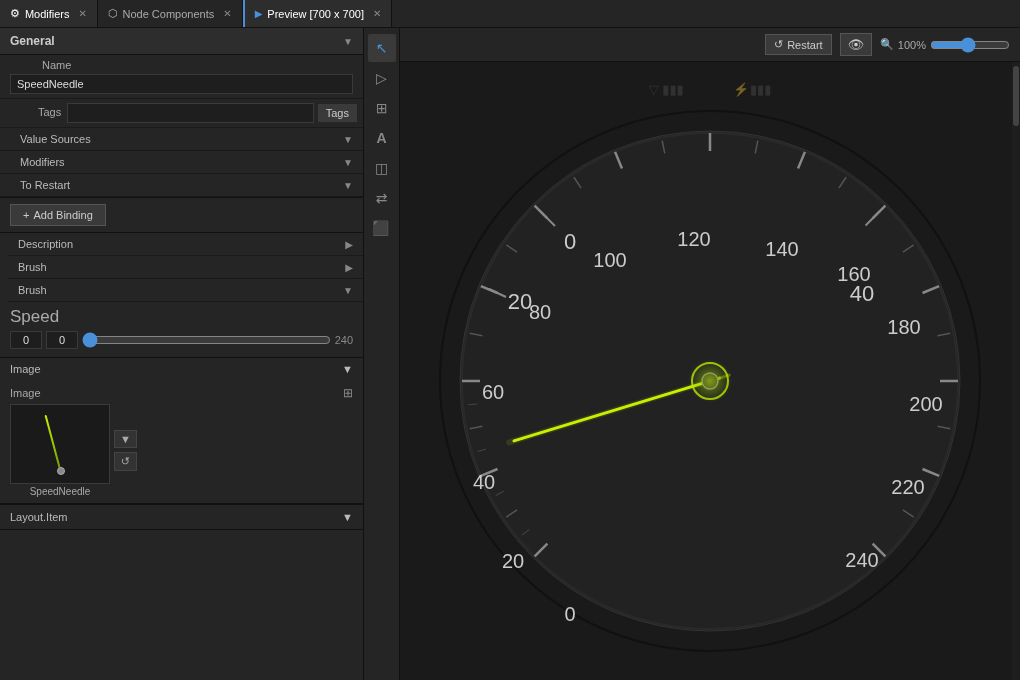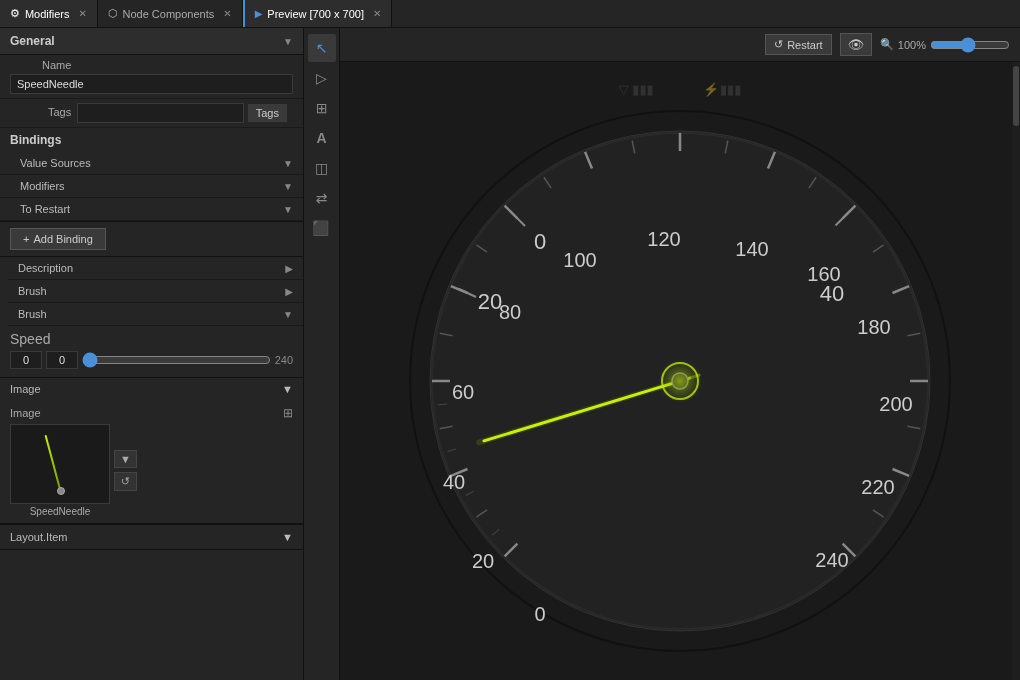--- a/index.html
+++ b/index.html
@@ -49,21 +49,21 @@
 
     
     .main-layout {
       display: flex;
       flex: 1;
       overflow: hidden;
     }
 
     
     .left-panel {
-      width: 304px;
+      width: 364px;
       background: #252526;
       border-right: 1px solid #111;
       display: flex;
       flex-direction: column;
       overflow: hidden;
       flex-shrink: 0;
     }
 
     
     .section-header {
@@ -102,21 +102,21 @@
       font-size: 11px;
       padding: 3px 6px;
       outline: none;
     }
 
     
     .tags-row {
       display: flex;
       align-items: center;
       justify-content: space-between;
-      padding: 4px 16px;
+      padding: 4px 6px;
       border-bottom: 1px solid #1a1a1a;
     }
     .tags-input {
       flex: 1;
       background: #1e1e1e;
       border: 1px solid #3a3a3a;
       color: #ddd;
       font-size: 11px;
       padding: 3px 6px;
       outline: none;
@@ -186,21 +186,21 @@
     }
     .prop-row .arrow { color: #888; font-size: 10px; }
     .prop-row .chevron-down { color: #888; font-size: 10px; }
 
     
     .speed-section {
       padding: 5px 10px 8px;
       border-bottom: 1px solid #111;
     }
     .speed-label {
-      font-size: 14px;
+      font-size: 17px;
       color: #aaa;
       margin-bottom: 4px;
     }
     .speed-controls {
       display: flex;
       align-items: center;
       gap: 4px;
     }
     .speed-val {
       background: #1e1e1e;
@@ -497,23 +497,20 @@
         <input class="field-input" type="text" value="SpeedNeedle" style="">
       </div>
 
       <div class="tags-row">
         <span class="field-label" style="margin-right:6px;">Tags</span>
         <input class="tags-input" type="text" style="">
         <button class="tags-btn">Tags</button>
       </div>
 
       <div class="bindings-section">
-        <div class="bindings-header">
-          <span>Bindings</span>
-        </div>
 
         <div class="collapsible-row">
           <span>Value Sources</span>
           <span class="chevron">▼</span>
         </div>
 
         <div class="collapsible-row">
           <span>Modifiers</span>
           <span class="chevron">▼</span>
         </div>

